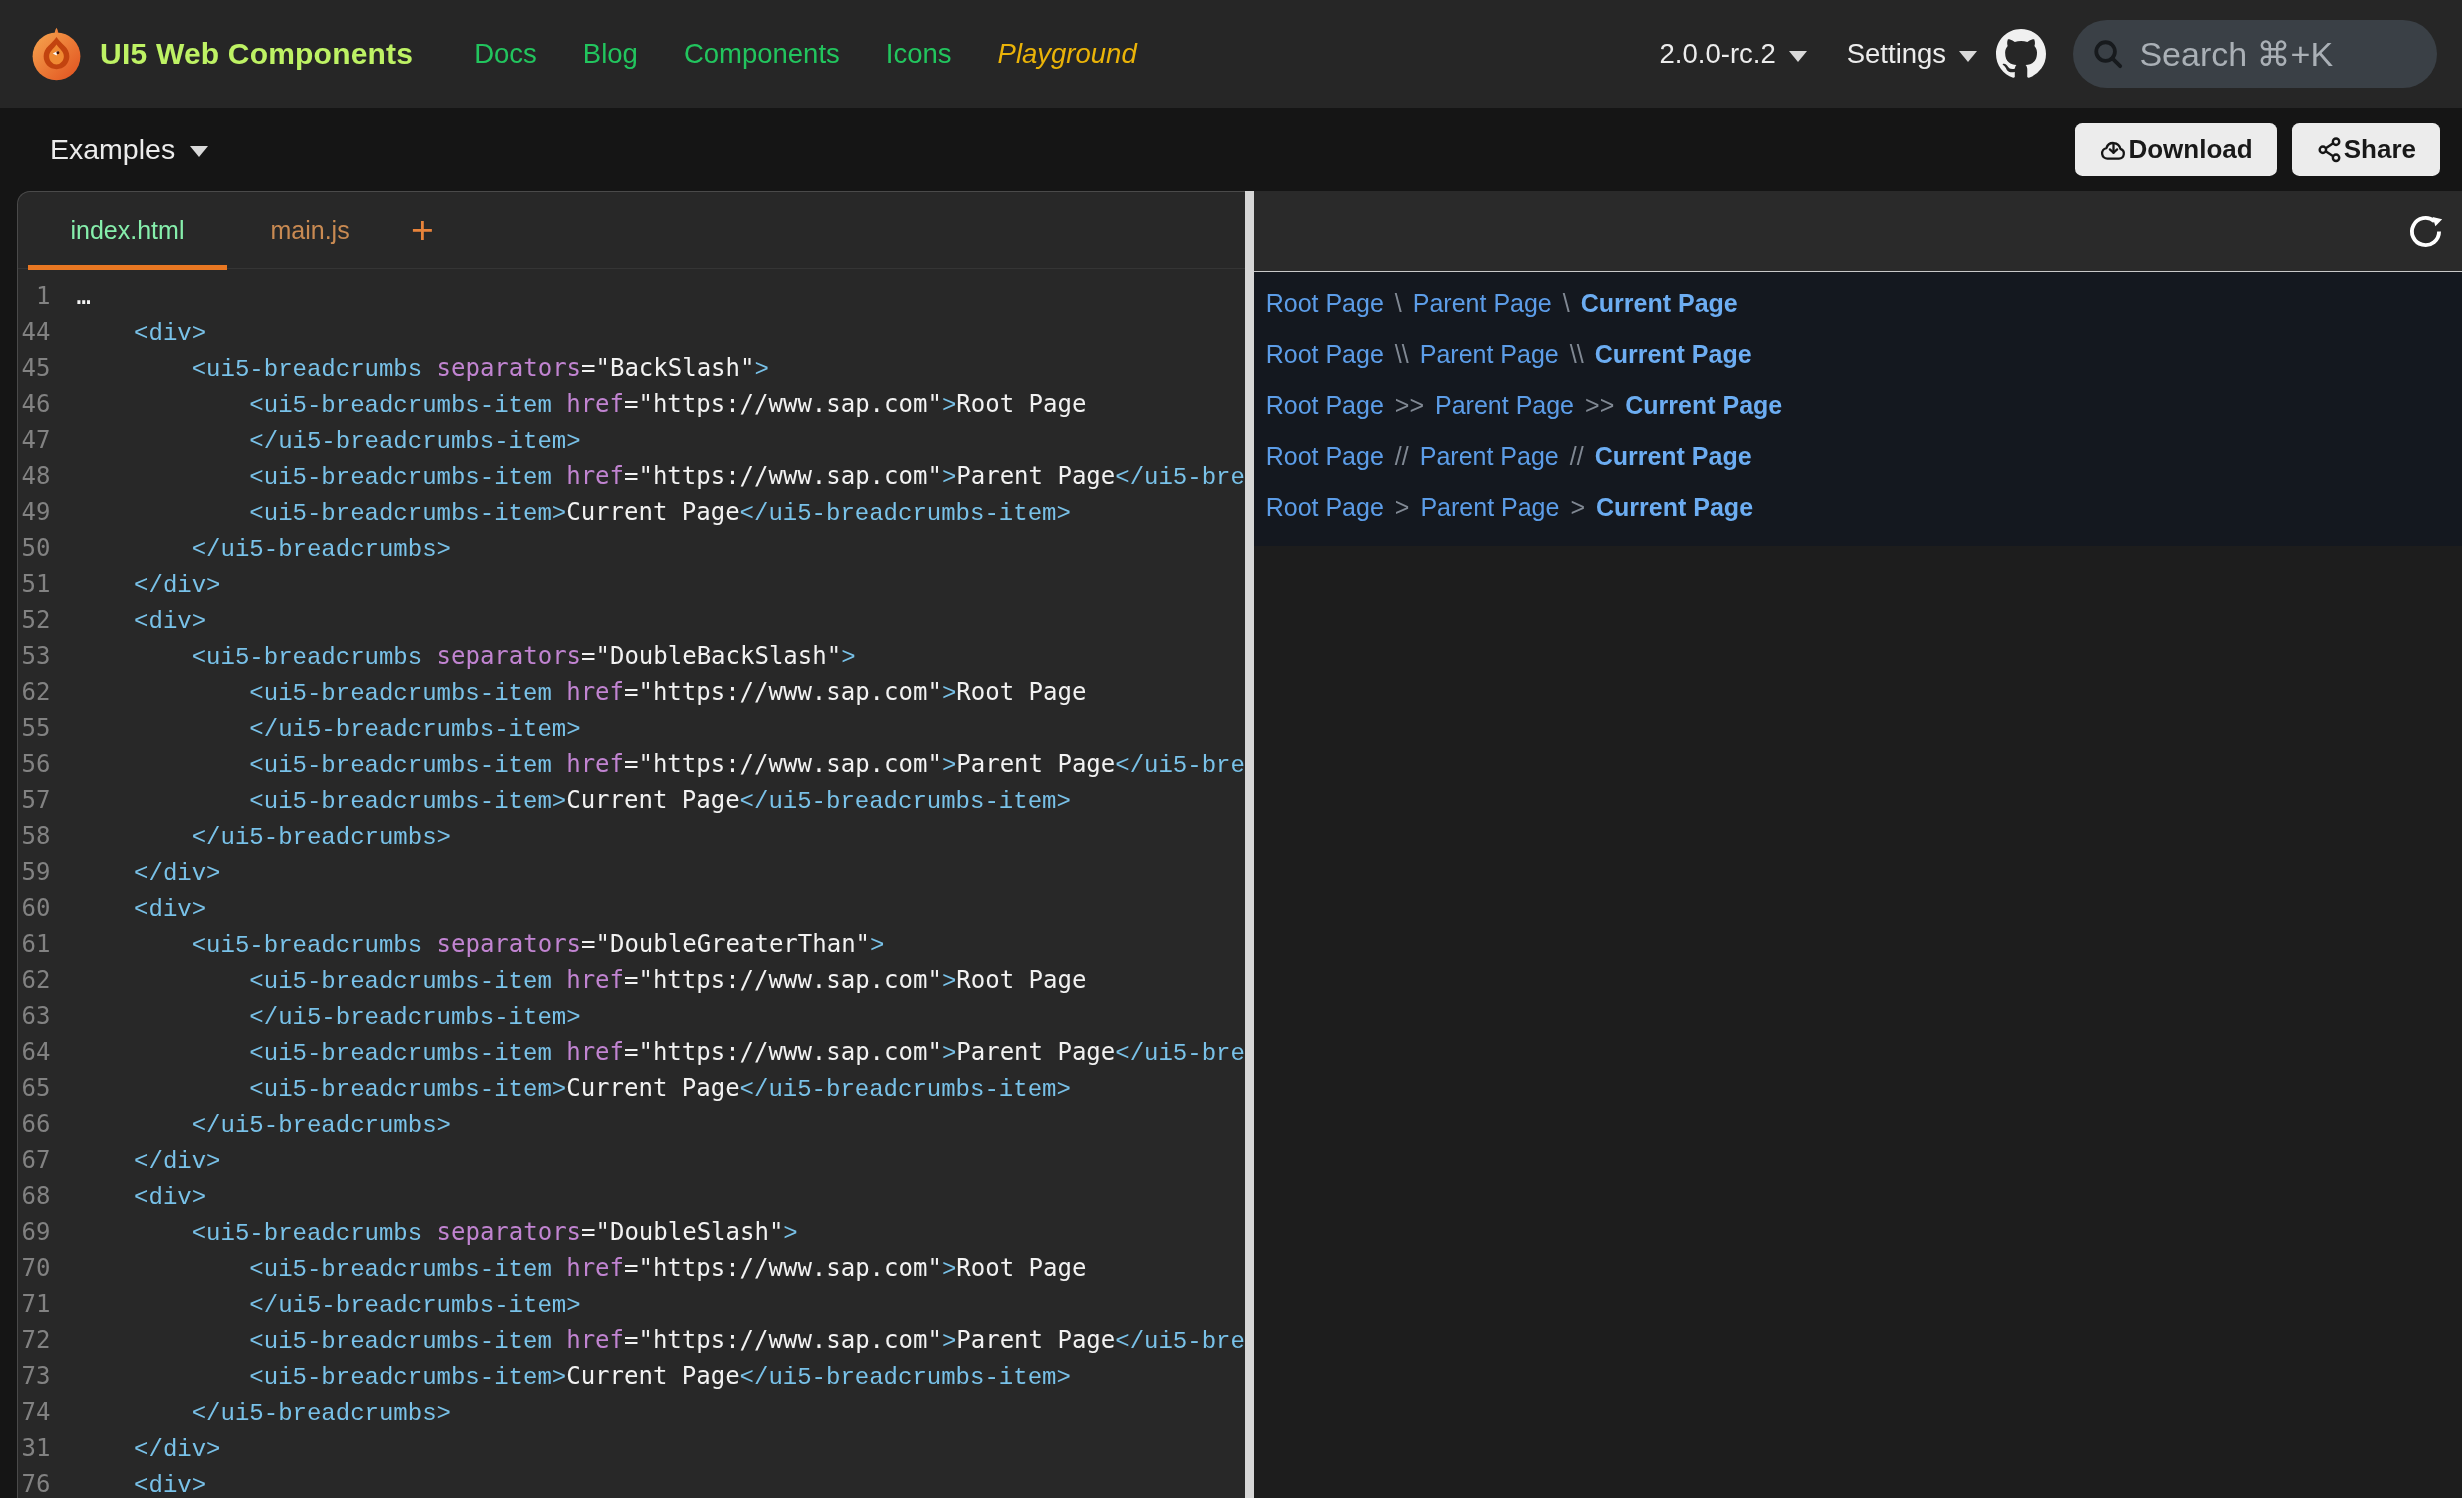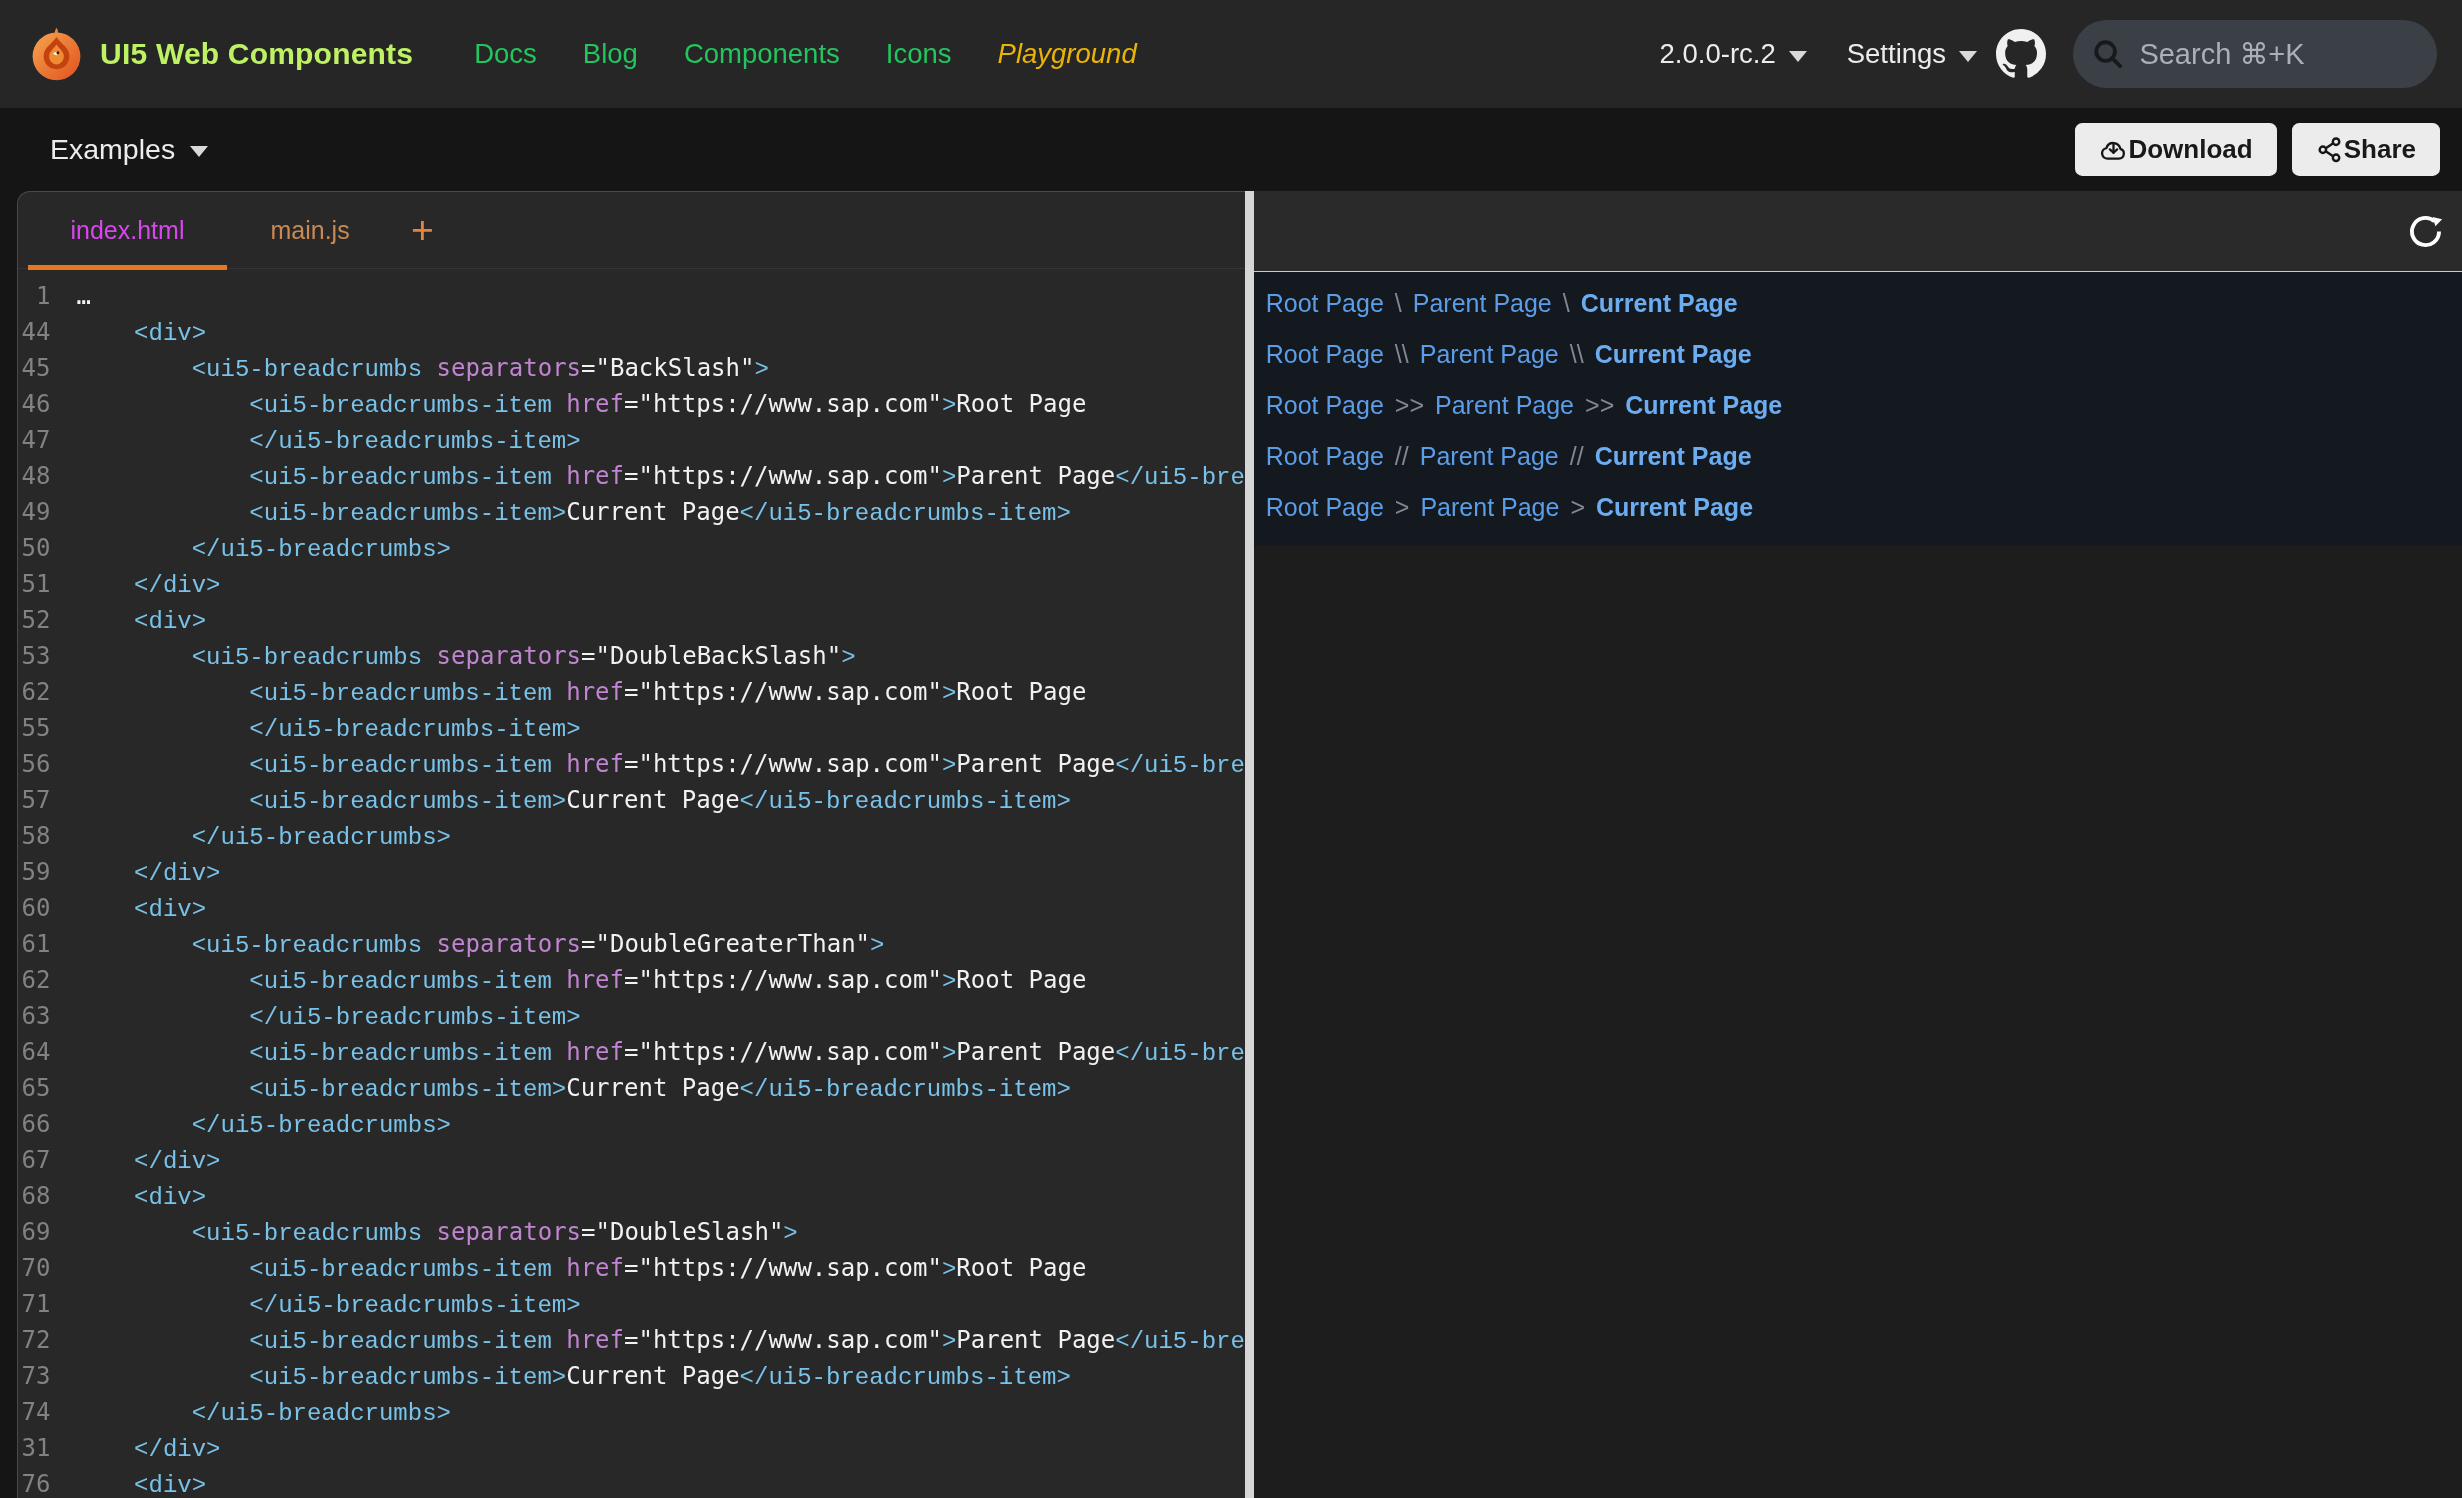--- a/index.html
+++ b/index.html
@@ -27,21 +27,21 @@
   .menu.version { margin-right:40px; }
   .caret { width:0; height:0; border-left:9.2px solid transparent; border-right:9.2px solid transparent;
            border-top:11px solid #d9d9d9; margin-top:4.6px; }
   .github { margin-left:18.4px; margin-right:27.5px; display:flex; align-items:center; cursor:pointer; }
   .search {
     width:364px; height:68px; border-radius:34px; background:#3a4046;
     display:flex; align-items:center; padding:0 18.4px;
   }
   .search input {
     background:transparent; border:none; outline:none; color:#e6e6e6;
-    font-size:29px; width:100%; margin-left:13px;
+    font-size:34px; width:100%; margin-left:13px;
     font-family:"Liberation Sans","DejaVu Sans",sans-serif;
   }
   .search input::placeholder { color:#aab0b6; opacity:1; }
 
   
   .toolbar {
     position:absolute; top:108px; left:0; right:0; height:83px;
     background:#151515; display:flex; align-items:center;
     padding:0 22px 0 50px;
   }
@@ -61,21 +61,21 @@
   .editor {
     width:1228px; flex:none; background:#282828;
     border-top:0.9px solid #4a4a4a; border-left:0.9px solid #4a4a4a;
     border-top-left-radius:13px;
     display:flex; flex-direction:column; overflow:hidden;
   }
   .tabbar { height:77px; flex:none; display:flex; align-items:stretch; padding-left:10px;
             border-bottom:1.8px solid #353535; }
   .tab { display:flex; align-items:center; padding:0 43px; font-size:25px; color:#c98a52;
          position:relative; cursor:pointer; }
-  .tab.active { color:#d946ef; }
+  .tab.active { color:#86efac; }
   .tab.active::after { content:""; position:absolute; left:0; right:0; bottom:-1.8px; height:4.6px; background:#e87722; }
   .add-tab { font-size:39px; color:#e8833a; display:flex; align-items:center; padding:0 11px;
              margin-left:7.3px; cursor:pointer; background:none; border:none;
              font-family:"Liberation Sans","DejaVu Sans",sans-serif; }
 
   .code { flex:1; padding-top:9.2px; overflow:hidden;
           font-family:"DejaVu Sans Mono","Liberation Mono",monospace; }
   .code-line { display:flex; height:36px; line-height:36px; font-size:24px; }
   .ln { width:59px; flex:none; text-align:right; padding-right:26px; color:#828282; }
   .src { white-space:pre; overflow:hidden; }

